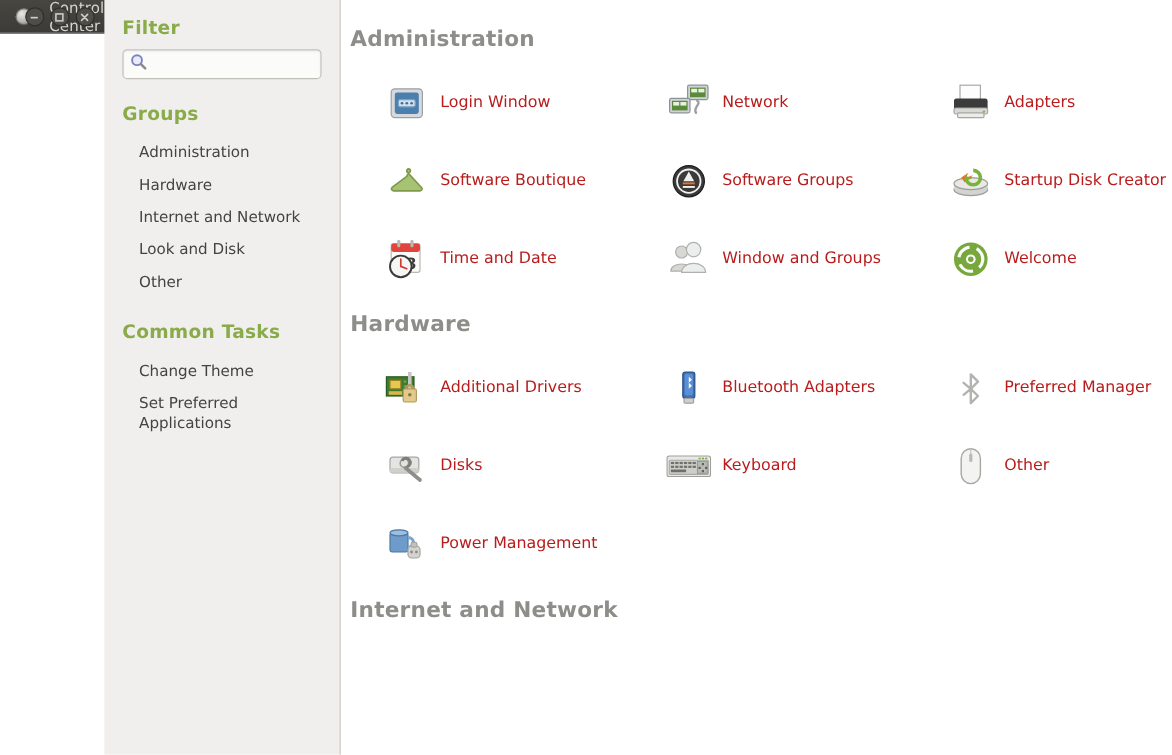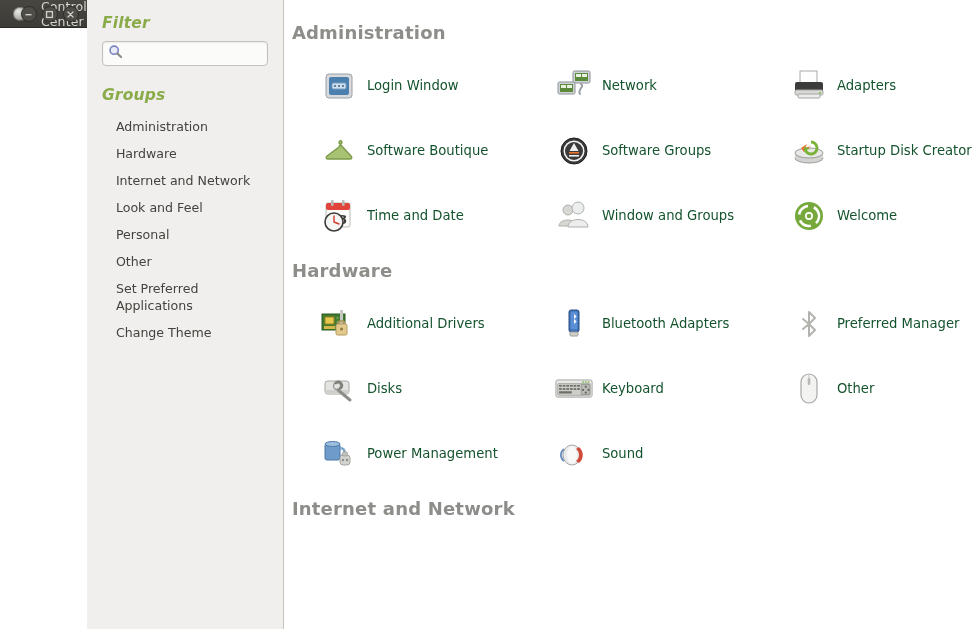--- a/index.html
+++ b/index.html
@@ -65,21 +65,20 @@
     border-right: 1px solid #c6c3bd;
     padding: 14px 0 0 0;
     overflow: hidden;
   }
   .side-head {
     font-size: 15.5px; font-weight: bold;
     color: #8aab4a;
     padding: 0 0 0 15px;
     margin-bottom: 9px;
     letter-spacing: .2px;
-    font-style: italic;
   }
   .side-head.spaced { margin-top: 20px; }
   .search-wrap { padding: 0 15px 0 15px; }
   .search-box {
     height: 25px;
     background: #fbfbfa;
     border: 1px solid #c3c0ba;
     border-radius: 4px;
     box-shadow: inset 0 1px 2px rgba(0,0,0,.07);
     display: flex; align-items: center;
@@ -129,21 +128,21 @@
     cursor: default;
   }
   .item .ico {
     width: 38px; height: 38px;
     flex: 0 0 38px;
     display: flex; align-items: center; justify-content: center;
   }
   .item .lbl {
     margin-left: 9px;
     font-size: 13.2px;
-    color: #14532d;
+    color: #b91c1c;
     white-space: nowrap;
   }
 
   
   .scrollbar {
     width: 16px; flex: 0 0 16px;
     background: #f6f5f3;
     border-left: 1px solid #cfccc6;
     display: flex; flex-direction: column;
     align-items: center;
@@ -208,28 +207,28 @@
           </span>
           <input class="search-input" type="text" value="" placeholder="" style="">
         </div>
       </div>
 
       <div class="side-head spaced">Groups</div>
       <div>
         <div class="side-item">Administration</div>
         <div class="side-item">Hardware</div>
         <div class="side-item">Internet and Network</div>
-        <div class="side-item">Look and Feel</div>
-        <div class="side-item">Personal</div>
+        <div class="side-item">Look and Disk</div>
         <div class="side-item">Other</div>
       </div>
 
+      <div class="side-head spaced">Common Tasks</div>
       <div>
+        <div class="side-item">Change Theme</div>
         <div class="side-item" style="padding-right:70px;">Set Preferred Applications</div>
-        <div class="side-item">Change Theme</div>
       </div>
     </div>
 
     <div class="content-outer">
       <div class="content">
 
         <div class="section">
           <div class="section-title">Administration</div>
           <div class="grid">
 
@@ -469,31 +468,20 @@
                   <path d="M19 11 C25 11 25 19 19 19" fill="none" stroke="#7fa6cd" stroke-width="2.6"></path>
                   <rect x="19" y="18" width="10" height="10" rx="3" fill="#d3d4d0" stroke="#a5a6a2"></rect>
                   <rect x="21.5" y="15" width="5" height="4" rx="1.5" fill="#c2c3bf" stroke="#a5a6a2"></rect>
                   <circle cx="22" cy="23" r="1.2" fill="#8d8e8a"></circle>
                     <circle cx="26" cy="23" r="1.2" fill="#8d8e8a"></circle>
                 </svg>
               </span>
               <span class="lbl">Power Management</span>
             </div>
 
-            <div class="item">
-              <span class="ico">
-                <svg width="34" height="30" viewBox="0 0 34 30">
-                  <ellipse cx="15" cy="16" rx="9" ry="10" fill="#e9eaea" stroke="#a8a9a5"></ellipse>
-                  <ellipse cx="15" cy="16" rx="5" ry="9" fill="#f7f8f7"></ellipse>
-                  <path d="M22 8 C27 12 27 20 22 24 L19 22 C23 19 23 13 19 10 Z" fill="#d04a3c"></path>
-                  <path d="M7 10 C3 13 3 19 7 22" fill="none" stroke="#6f8fc0" stroke-width="2"></path>
-                </svg>
-              </span>
-              <span class="lbl">Sound</span>
-            </div>
 
           </div>
         </div>
 
         <div class="section">
           <div class="section-title">Internet and Network</div>
           <div class="grid">
 
             <div class="item">
               

